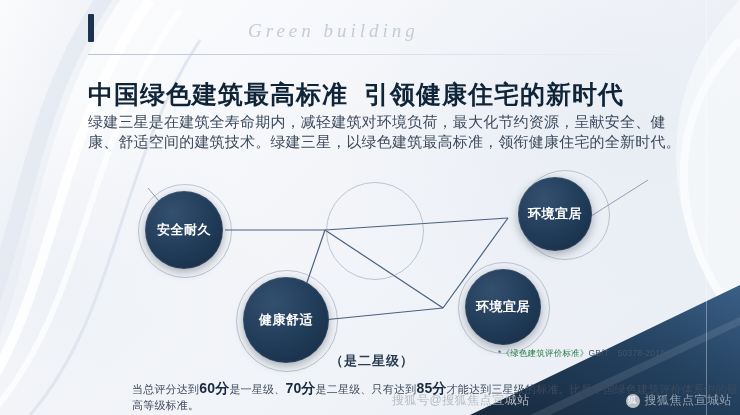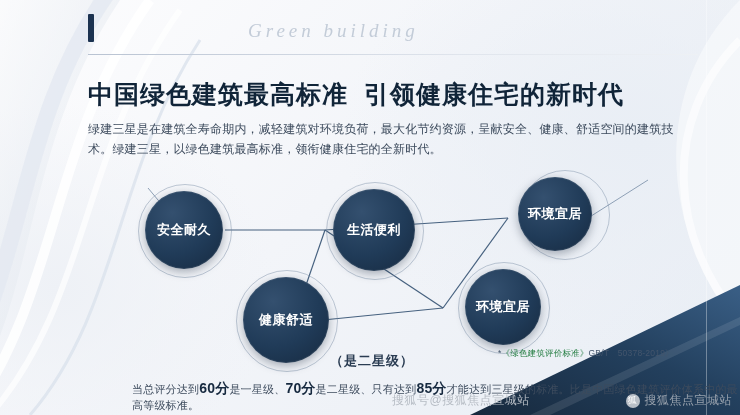--- a/index.html
+++ b/index.html
@@ -46,22 +46,22 @@
   
   .headline{
     position:absolute;left:88px;top:78px;
     font-size:25px;font-weight:bold;color:#102438;letter-spacing:1px;
     white-space:nowrap;
   }
   .headline .gap{display:inline-block;width:16px;}
 
   
   .para{
-    position:absolute;left:88px;top:120px;width:606px;
-    font-size:12px;line-height:20px;color:#3c4a5c;letter-spacing:0.2px;font-family:Liberation Mono, monospace;
+    position:absolute;left:88px;top:112px;width:606px;
+    font-size:15px;line-height:20px;color:#3c4a5c;letter-spacing:0.2px;
   }
 
   
   .diagram{position:absolute;left:88px;top:168px;width:610px;height:200px;}
   .diagram svg{position:absolute;left:0;top:0;}
   .node{
     position:absolute;border-radius:50%;
     display:flex;align-items:center;justify-content:center;
     color:#ffffff;font-size:13px;font-weight:bold;letter-spacing:0.5px;
     background:radial-gradient(circle at 35% 28%, #34506f 0%, #203b58 55%, #16293f 100%);
@@ -169,23 +169,20 @@
 
     <div class="ring" style="left:50px;top:16px;width:92px;height:92px;"></div>
     <div class="ring" style="left:238px;top:14px;width:96px;height:96px;"></div>
     <div class="ring" style="left:432px;top:2px;width:88px;height:88px;"></div>
     <div class="ring" style="left:148px;top:102px;width:100px;height:100px;"></div>
     <div class="ring" style="left:370px;top:94px;width:90px;height:90px;"></div>
 
     <div class="node" style="left:57px;top:23px;width:78px;height:78px;">
       <span>安全耐久</span>
     </div>
-    <div class="node" style="left:245px;top:21px;width:82px;height:82px;">
-      <span>生活便利</span>
-    </div>
     <div class="node" style="left:430px;top:9px;width:74px;height:74px;">
       <span>环境宜居</span>
     </div>
     <div class="node" style="left:155px;top:109px;width:86px;height:86px;">
       <span>健康舒适</span>
     </div>
     <div class="node" style="left:377px;top:101px;width:76px;height:76px;">
       <span>环境宜居</span>
     </div>
   </div>

